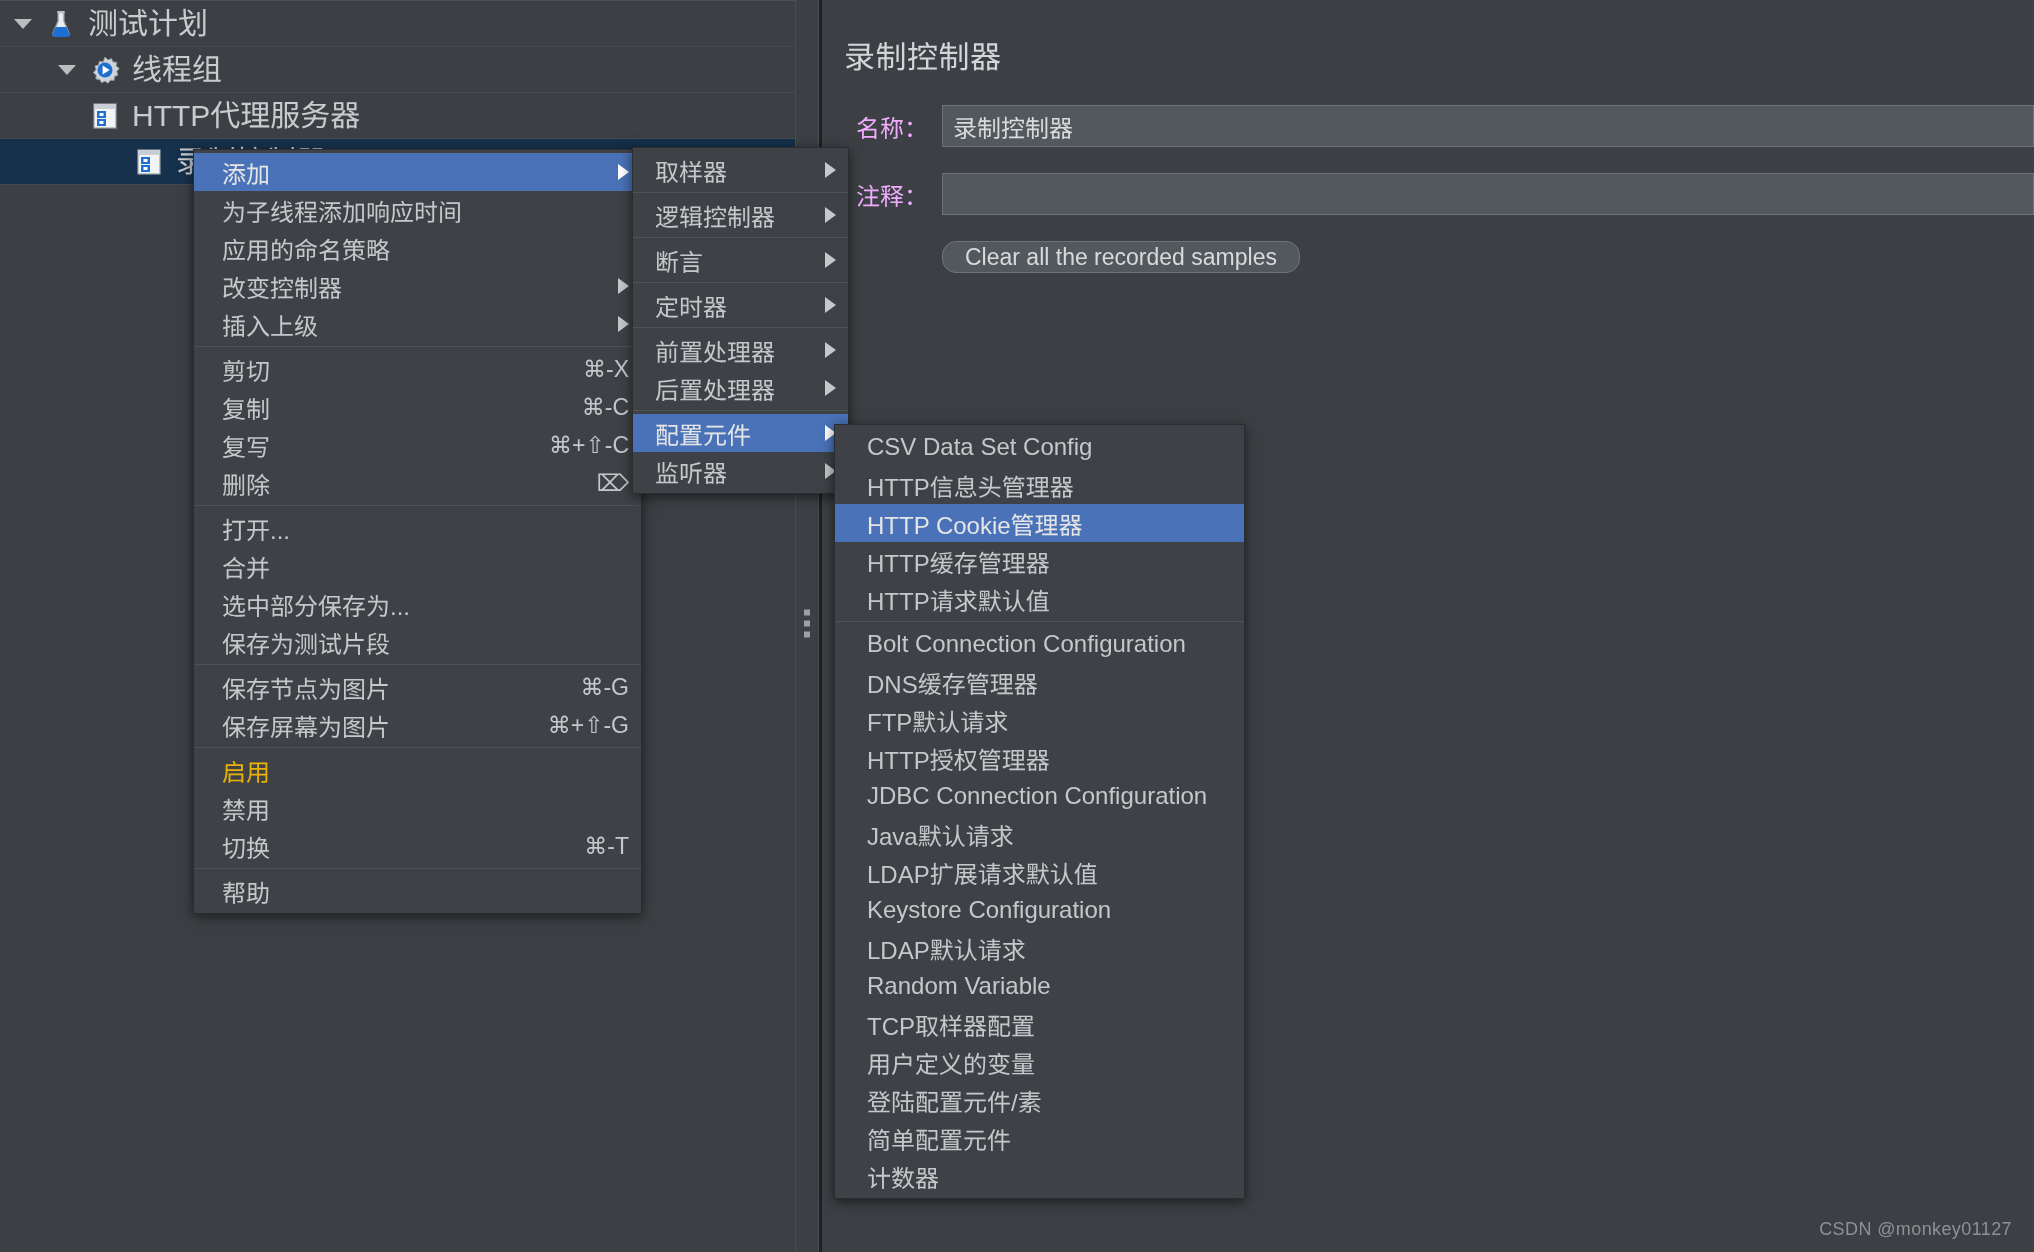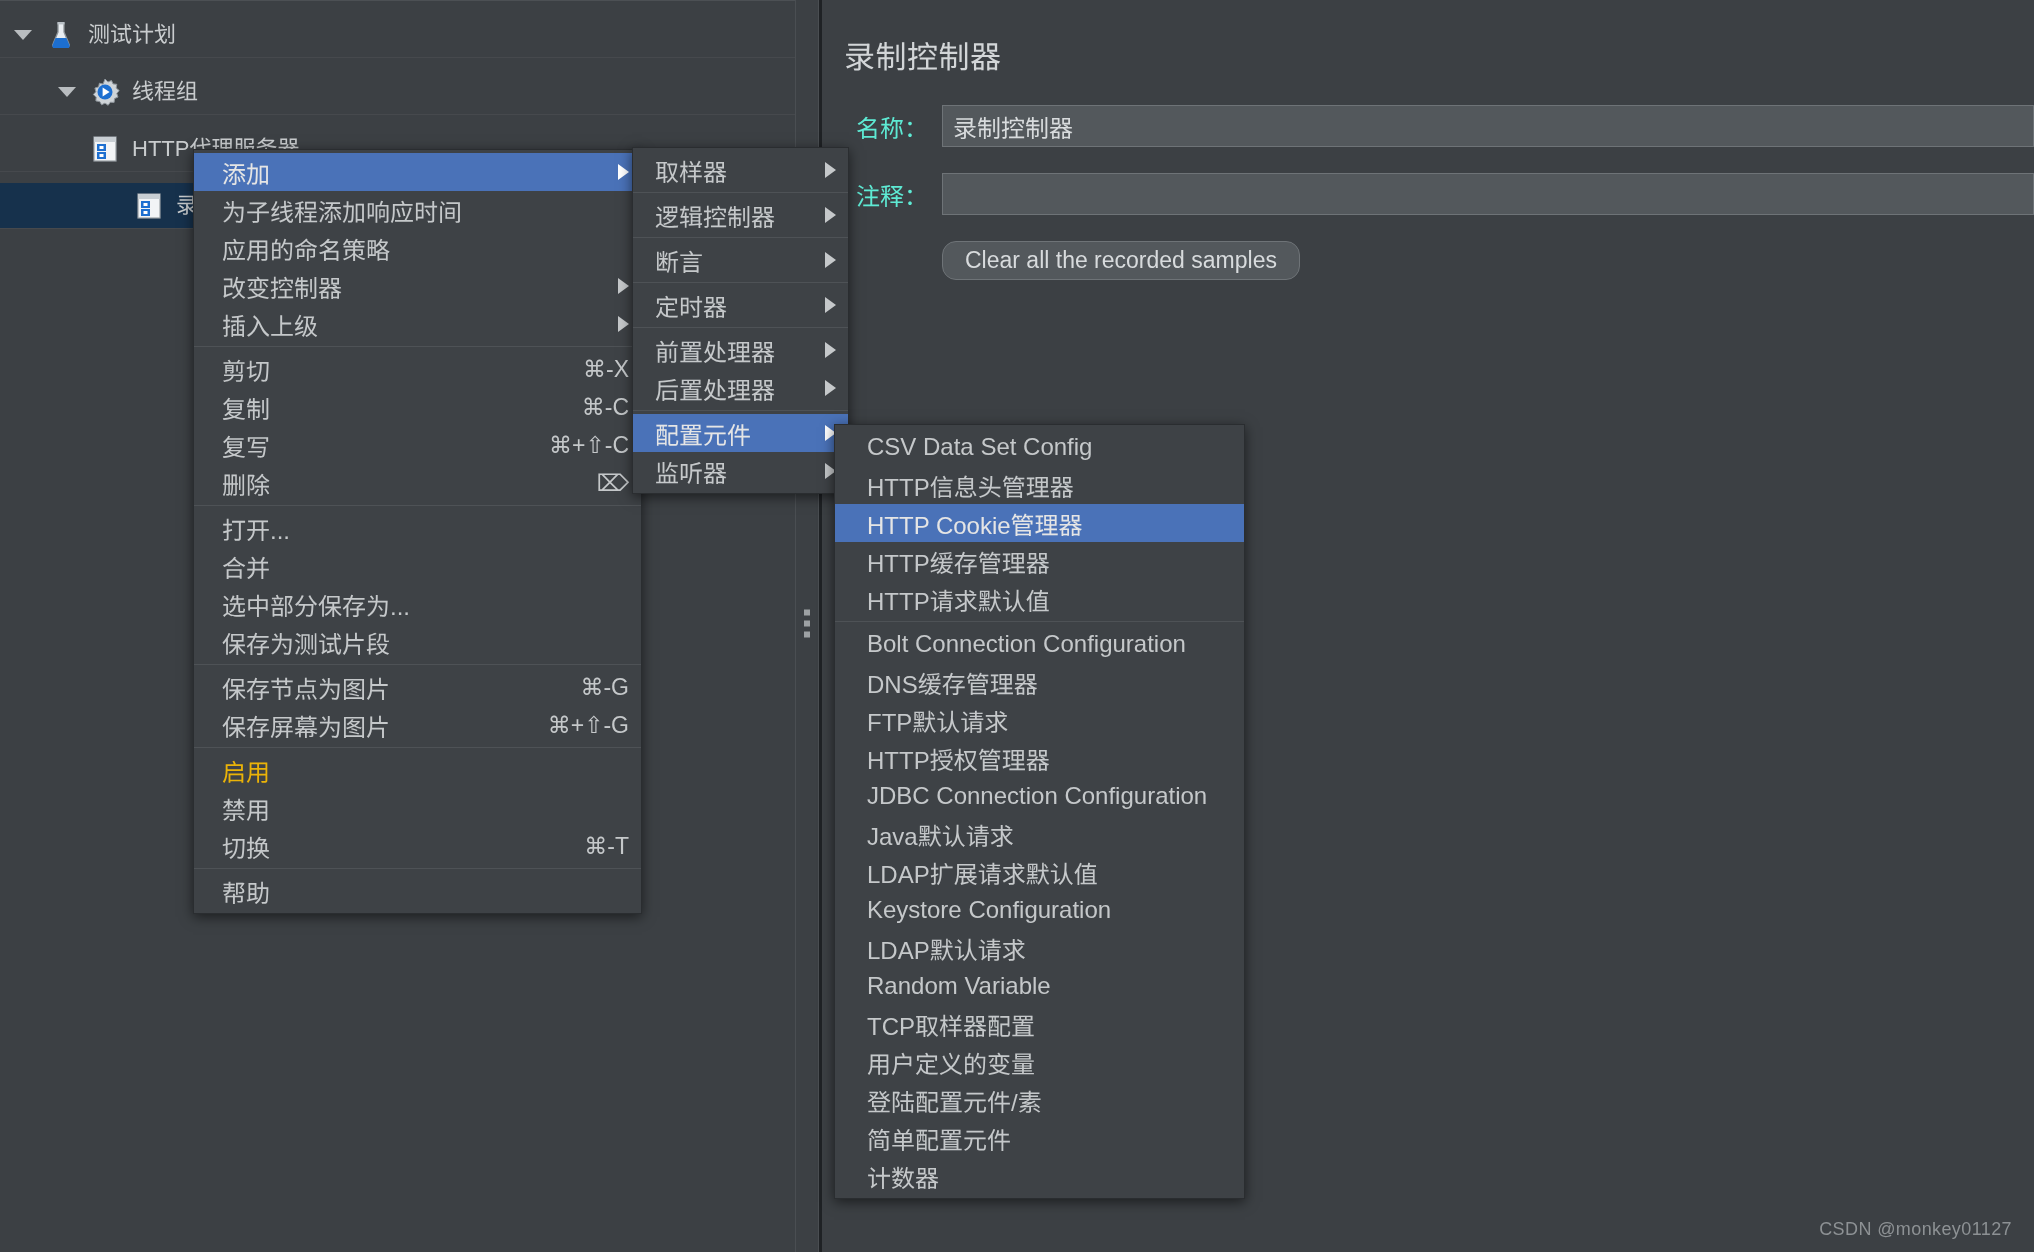--- a/index.html
+++ b/index.html
@@ -33,24 +33,23 @@
     background: #3c4044;
     border-top: 1px solid #4c5054;
   }
   .tree-row {
     height: 46px;
     display: flex;
     align-items: center;
     box-sizing: border-box;
     border-bottom: 1px solid #46494d;
     padding-left: 0;
-    font-size: 22px;
+    font-size: 30px;
     color: #c9ccce;
     white-space: nowrap;
-    margin-top: 11px;
   }
   .tree-row.selected {
     background: #16314c;
   }
   .tw {
     width: 46px;
     display: flex;
     align-items: center;
     justify-content: center;
     flex: none;
@@ -115,39 +114,39 @@
   .form-row {
     display: flex;
     align-items: center;
     margin-bottom: 26px;
     padding-right: 0;
   }
   .form-label {
     width: 84px;
     text-align: right;
     font-size: 24px;
-    color: #5eead4;
+    color: #f0abfc;
     flex: none;
     margin-right: 14px;
   }
   .form-input {
     height: 42px;
     flex: 1;
     background: #53585c;
     border: 1px solid #6e7377;
     box-sizing: border-box;
     color: #d8dbdd;
     font-size: 24px;
     font-family: inherit;
     padding: 0 10px;
     outline: none;
   }
   #clear-btn {
     margin-left: 98px;
-    height: 39px;
+    height: 32px;
     padding: 0 22px;
     background: #53585c;
     border: 1px solid #6e7377;
     border-radius: 14px;
     color: #d8dbdd;
     font-size: 23px;
     font-family: inherit;
     cursor: default;
   }
 

